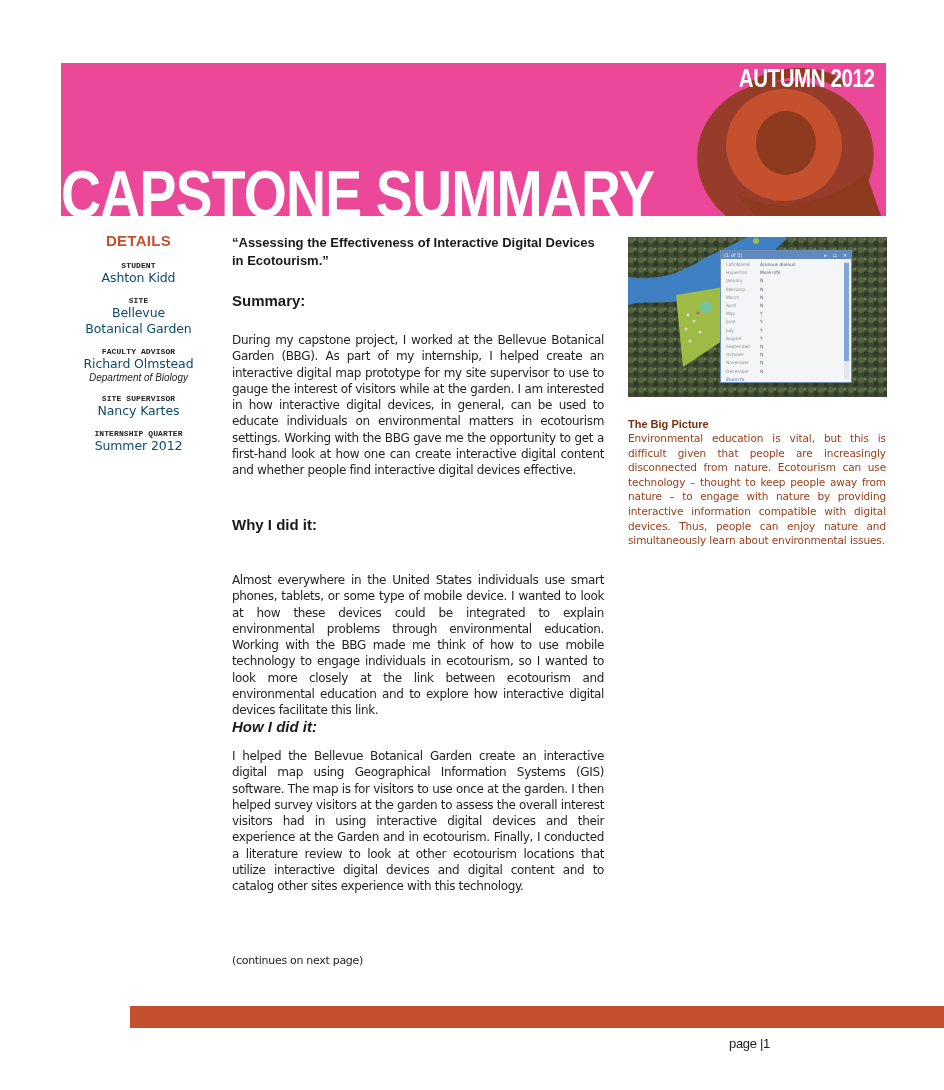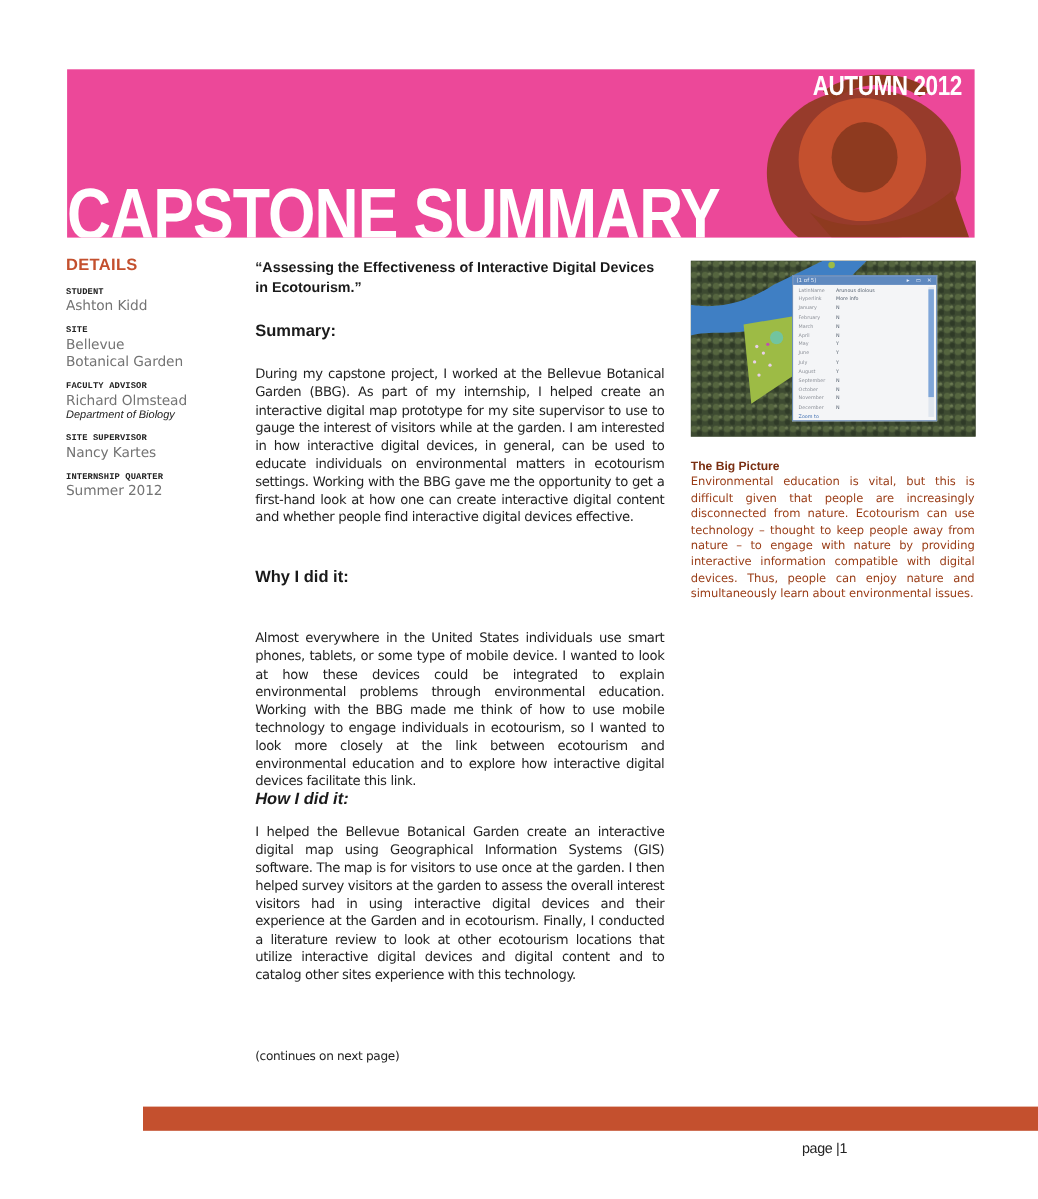--- a/index.html
+++ b/index.html
@@ -18,35 +18,35 @@
     transform: scaleX(0.82); transform-origin: right center;
   }
   .page-title {
     position: absolute; left: 0px; top: 98px;
     font-family: "Liberation Sans", sans-serif; font-weight: bold;
     font-size: 66px; line-height: 66px; color: #ffffff; letter-spacing: -1px;
     white-space: nowrap; transform: scaleX(0.84); transform-origin: left top;
   }
 
   .details {
-    position: absolute; left: 60px; top: 232px; width: 157px; text-align: left;
+    position: absolute; left: 60px; top: 232px; width: 157px; text-align: center;
   }
   .details-heading {
     font-family: "Liberation Sans", sans-serif; font-weight: bold;
     font-size: 15px; color: #c4502e; letter-spacing: 0.3px; margin-bottom: 12px;
   }
   .detail-label {
     font-family: Liberation Mono, monospace; font-weight: bold;
     font-size: 8px; color: #222; letter-spacing: 0.1px; margin-top: 10px;
     text-transform: uppercase;
   }
   .detail-label.first { margin-top: 0; }
   .detail-value {
     font-family: "DejaVu Sans", sans-serif; font-size: 12.5px; line-height: 16px;
-    color: #737373; letter-spacing: -0.1px;
+    color: #0c4a6e; letter-spacing: -0.1px;
   }
   .detail-sub {
     font-family: Liberation Sans, sans-serif; font-style: italic; font-size: 10px;
     line-height: 12px; color: #222;
   }
 
   .main {
     position: absolute; left: 232px; top: 234px; width: 372px;
   }
   .article-title {

